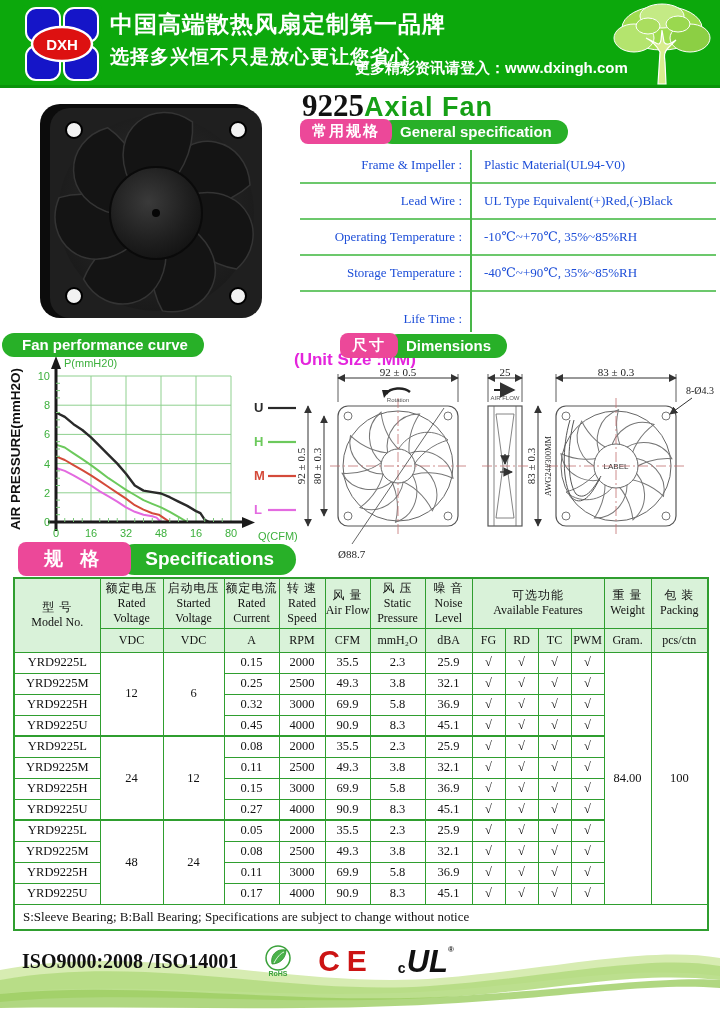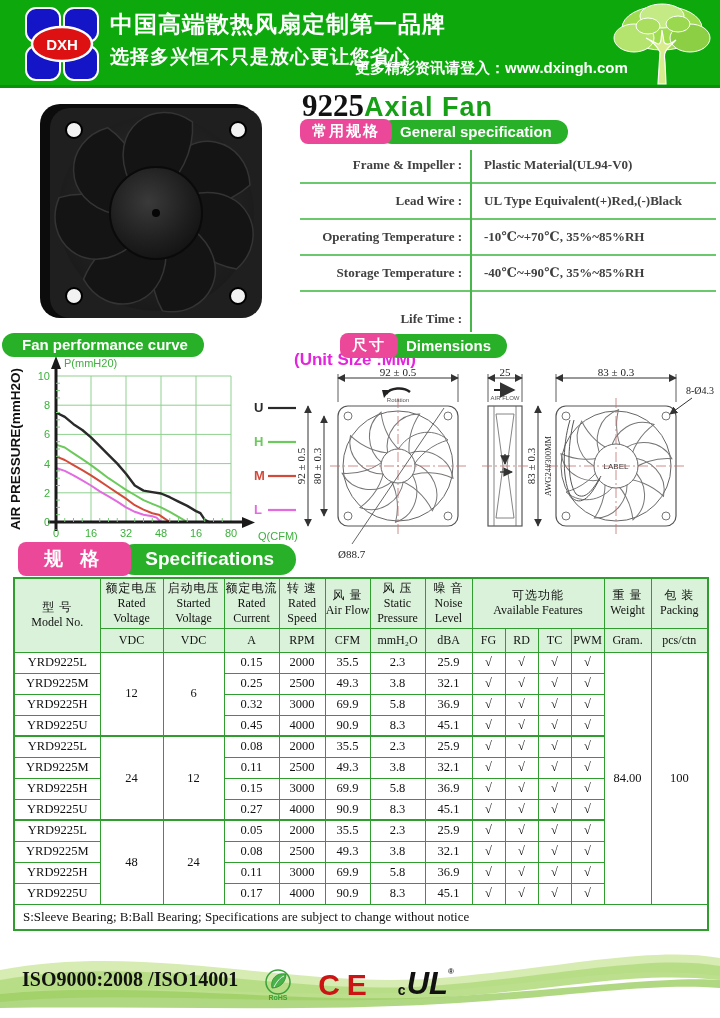--- a/index.html
+++ b/index.html
@@ -29,21 +29,21 @@
   .badge-row { position:absolute; display:flex; align-items:center; }
   .badge-zh { background:#ec4899; color:#fff; font-weight:bold; font-size:15px;
     padding:3px 12px; border-radius:8px; position:relative; z-index:2; white-space:nowrap;
     letter-spacing:2px; }
   .badge-en { background:#28b028; color:#fff; font-weight:bold; font-size:15px;
     padding:3px 16px 4px 20px; border-radius:16px; margin-left:-12px; z-index:1; white-space:nowrap; }
   .badge-big .badge-zh { font-size:19px; padding:4px 26px; letter-spacing:6px; }
   .badge-big .badge-en { font-size:19px; padding:4px 22px 5px 26px;text-align:right; }
   
   .gspec { position:absolute; left:300px; top:148px; width:416px;
-    font-family:"Liberation Serif","DejaVu Serif",serif; color:#404040; font-weight:bold; }
+    font-family:"Liberation Serif","DejaVu Serif",serif; color:#1d4ed8; font-weight:normal; }
   .gspec-divider { position:absolute; left:170px; top:2px; width:2px; height:182px; background:#49b649; }
   .g-row { display:flex; align-items:center; min-height:36px; border-bottom:2px solid #6cc86c; }
   .g-row:last-child { border-bottom:none; }
   .g-label { width:162px; text-align:right; font-size:13px; }
   .g-vals { padding-left:22px; font-size:13px; line-height:1.6; }
   
   .chart-wrap { position:absolute; left:6px; top:354px; }
   .dims-unit { position:absolute; left:294px; top:350px; color:#e424dc; font-weight:bold; font-size:17px; }
   .dims-wrap { position:absolute; left:294px; top:368px; }
   .fanphoto { position:absolute; left:14px; top:94px; }
@@ -57,21 +57,21 @@
   table.spec thead th { background:#d9f2d9; font-size:12px; line-height:1.25; }
   table.spec thead tr.units th { height:24px; font-size:12px; }
   table.spec thead tr.names th { height:50px; }
   table.spec tbody td { height:21px; font-size:12.5px; background:#fff; }
   table.spec tbody tr.group-start td { border-top:2px solid #2f9e2f; }
   td.note-cell { text-align:left !important; padding:4px 8px !important; font-size:13px; height:26px; }
   .h-zh { letter-spacing:1px; }
   
   .footer { position:absolute; left:0; top:936px; width:720px; height:82px; }
   .footer svg.wave { position:absolute; left:0; top:0; }
-  .cert-row { position:absolute; left:22px; top:32px; display:flex; align-items:flex-start; gap:24px; }
+  .cert-row { position:absolute; left:22px; top:8px; display:flex; align-items:center; gap:24px; }
   .iso-text { font-family:"Liberation Serif","DejaVu Serif",serif; font-weight:bold;
     font-size:20px; color:#111; }
   .ce-mark { color:#cc1414; font-weight:bold; font-size:30px; letter-spacing:7px;
     font-family:"Liberation Sans","DejaVu Sans",sans-serif; }
   .ul-mark { color:#111; font-weight:bold; font-size:31px; font-style:italic;
     display:flex; align-items:flex-end; line-height:1; }
   .ul-mark .c-pre { font-size:14px; font-style:normal; margin-right:1px; padding-bottom:2px; }
   .ul-mark .reg { font-size:8px; font-style:normal; align-self:flex-start; }
   text { font-family:"Liberation Sans","DejaVu Sans",sans-serif; }
   .sr-serif { font-family:"Liberation Serif","DejaVu Serif",serif; }

